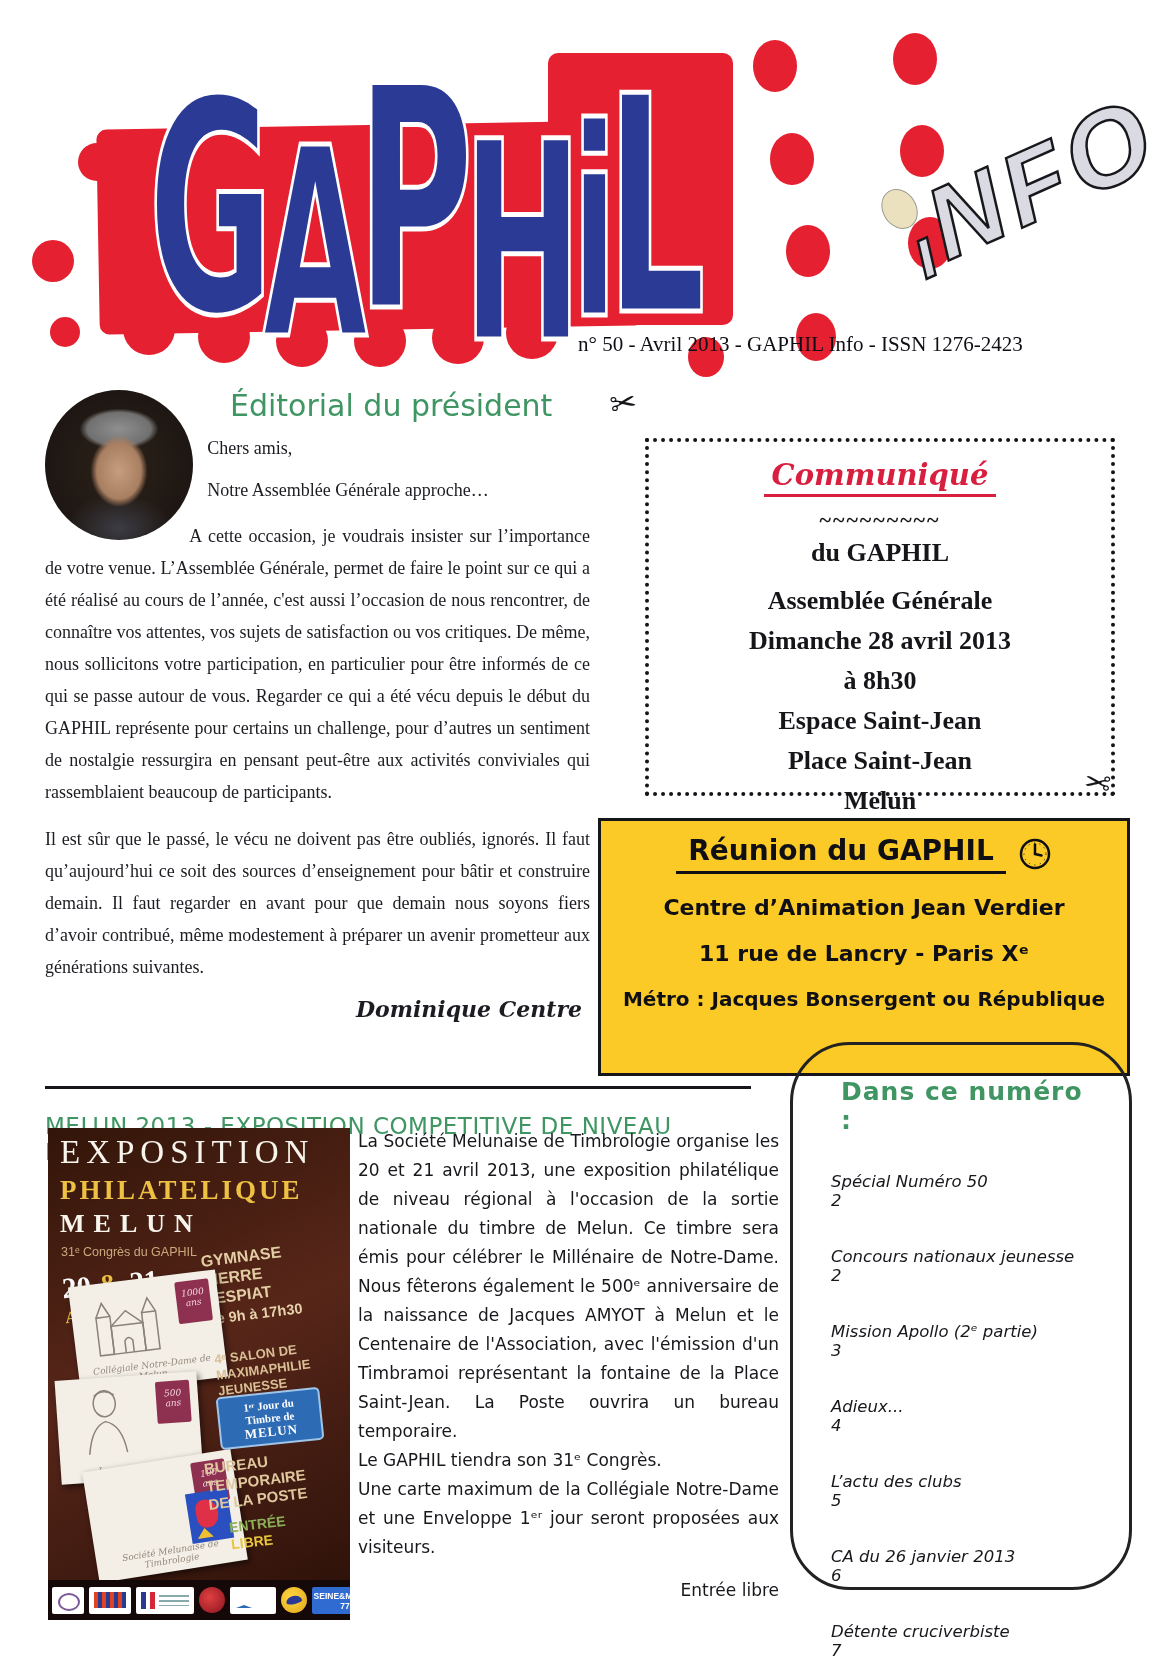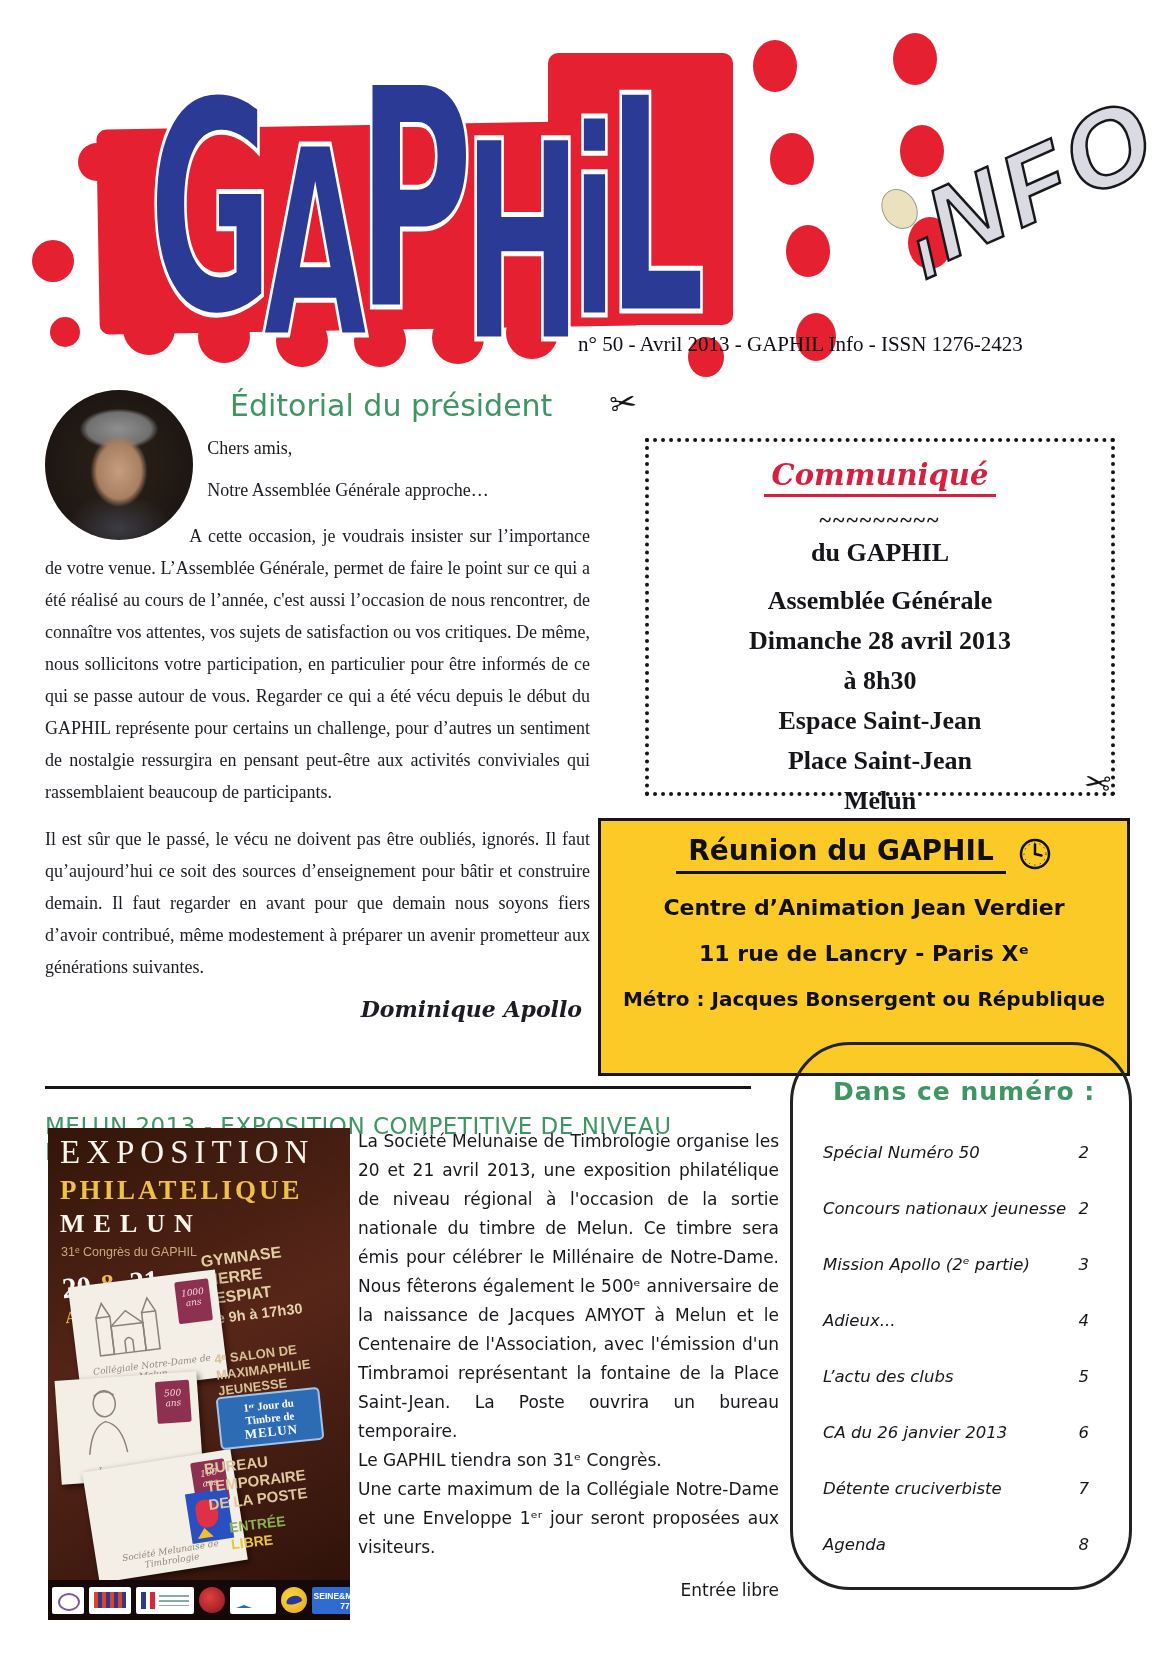--- a/index.html
+++ b/index.html
@@ -142,25 +142,25 @@
               line-height:10px;padding-top:4px;box-sizing:border-box;}
 
   
   .article{position:absolute;left:358px;top:1127px;width:421px;font-family:"DejaVu Sans",sans-serif;
            font-size:17px;line-height:29px;color:#17171c;text-align:justify;}
   .article p{margin:0;}
   .entree-libre{margin-top:14px !important;text-align:right;}
 
   
   .toc{position:absolute;left:790px;top:1042px;width:342px;height:548px;box-sizing:border-box;
-       border:3px solid #222;border-radius:60px;padding:26px 30px 0;}
+       border:3px solid #222;border-radius:60px;padding:26px 38px 0;}
   .toc-title{font-family:"DejaVu Sans",sans-serif;font-weight:bold;font-size:25px;
              color:var(--accent-green,#3f9663);margin:6px 0 0 10px;letter-spacing:1px;}
   .toc-row{display:flex;justify-content:space-between;align-items:baseline;margin-top:37px;
-           font-family:"DejaVu Sans",sans-serif;font-style:italic;font-size:16.5px;color:#17171c;}
+           font-family:"DejaVu Sans",sans-serif;font-style:italic;font-size:16.5px;color:#17171c;flex-direction:column;}
   .toc-row:first-of-type{margin-top:36px;}
   .toc-page{padding-right:10px;}
 </style>
 </head>
 <body>
 
 <div class="page">
 
   <header class="masthead">
     <div class="gaphil-logo">
@@ -197,21 +197,21 @@
     <div class="issue-line">n° 50 - Avril 2013 - GAPHIL Info - ISSN 1276-2423</div>
   </header>
 
   <section class="editorial">
     <div class="photo"></div>
     <h1 class="editorial-title">Éditorial du président</h1>
     <p class="p-salut">Chers amis,</p>
     <p class="p-intro">Notre Assemblée Générale approche…</p>
     <p class="p-body1">A cette occasion, je voudrais insister sur l’importance de votre venue. L’Assemblée Générale, permet de faire le point sur ce qui a été réalisé au cours de l’année, c'est aussi l’occasion de nous rencontrer, de connaître vos attentes, vos sujets de satisfaction ou vos critiques. De même, nous sollicitons votre participation, en particulier pour être informés de ce qui se passe autour de vous. Regarder ce qui a été vécu depuis le début du GAPHIL représente pour certains un challenge, pour d’autres un sentiment de nostalgie ressurgira en pensant peut-être aux activités conviviales qui rassemblaient beaucoup de participants.</p>
     <p class="p-body2">Il est sûr que le passé, le vécu ne doivent pas être oubliés, ignorés. Il faut qu’aujourd’hui ce soit des sources d’enseignement pour bâtir et construire demain. Il faut regarder en avant pour que demain nous soyons fiers d’avoir contribué, même modestement à préparer un avenir prometteur aux générations suivantes.</p>
-    <div class="signature">Dominique Apollo</div>
+    <div class="signature">Dominique Centre</div>
   </section>
 
   <div class="scissors scissors-top">✂</div>
   <section class="communique">
     <span class="communique-title">Communiqué</span>
     <div class="tildes">~~~~~~~~~</div>
     <div class="communique-line">du GAPHIL</div>
     <div class="communique-line cl-first">Assemblée Générale</div>
     <div class="communique-line">Dimanche 28 avril 2013</div>
     <div class="communique-line">à 8h30</div>

